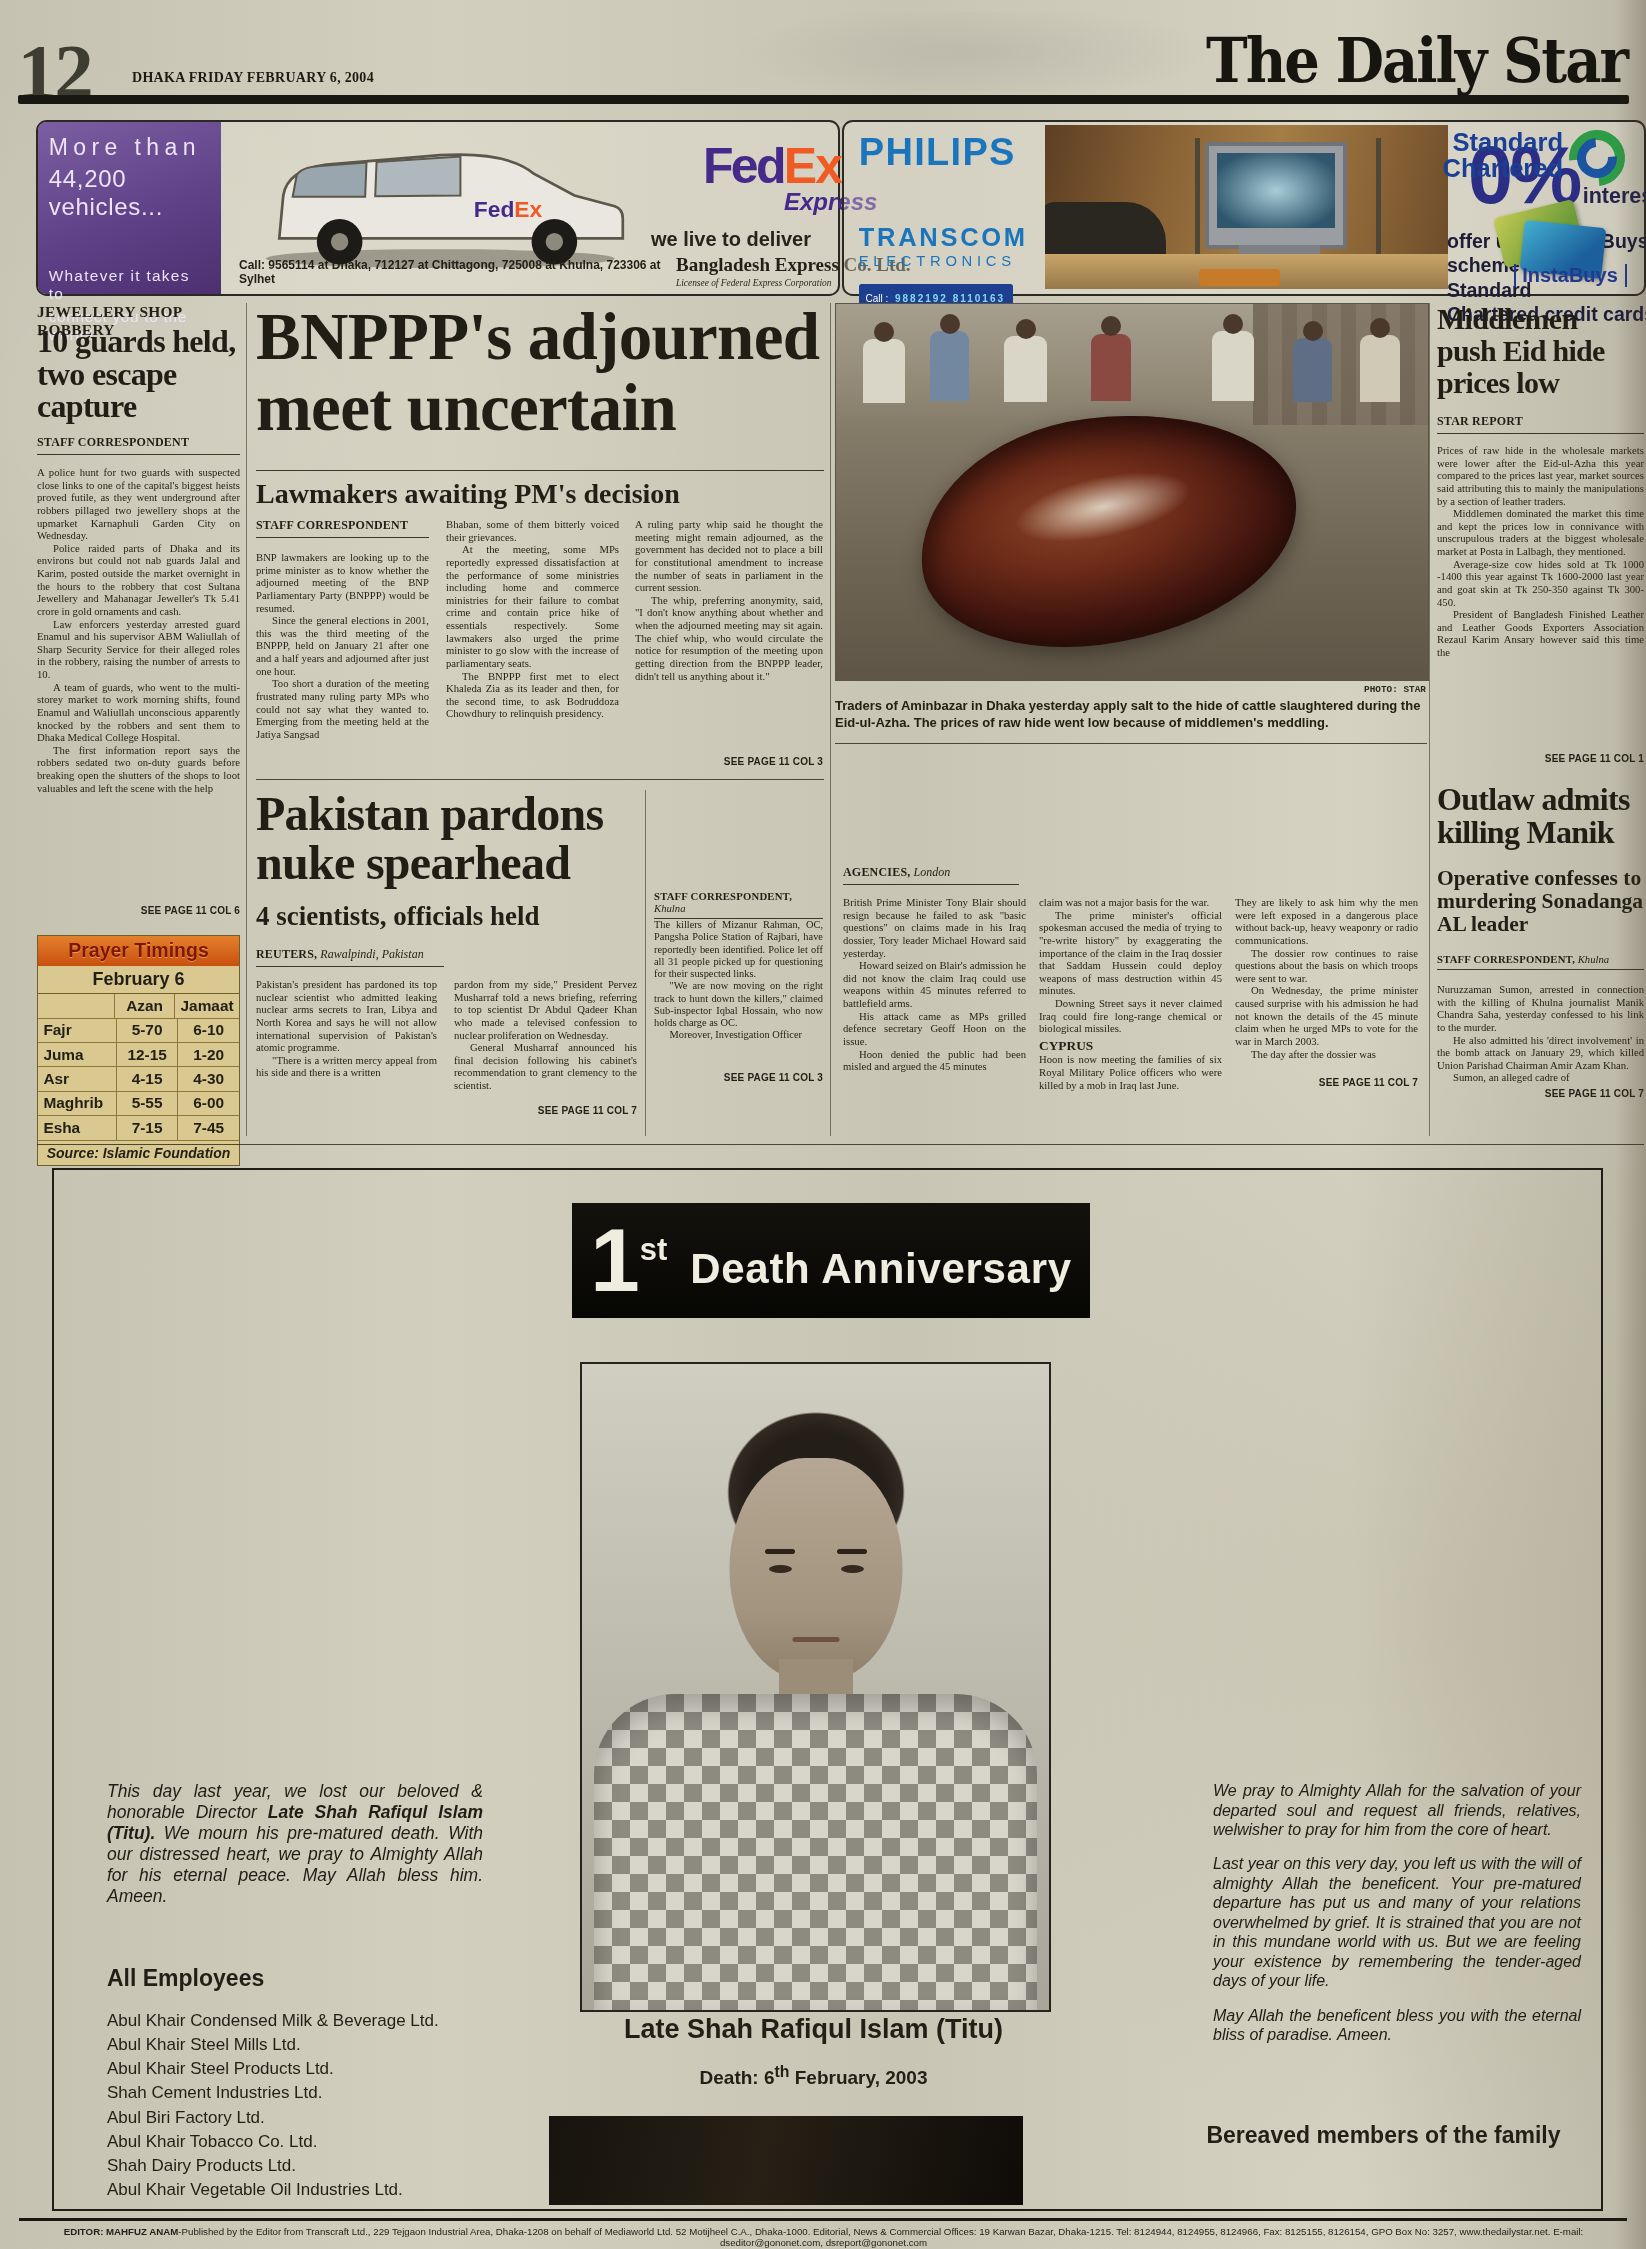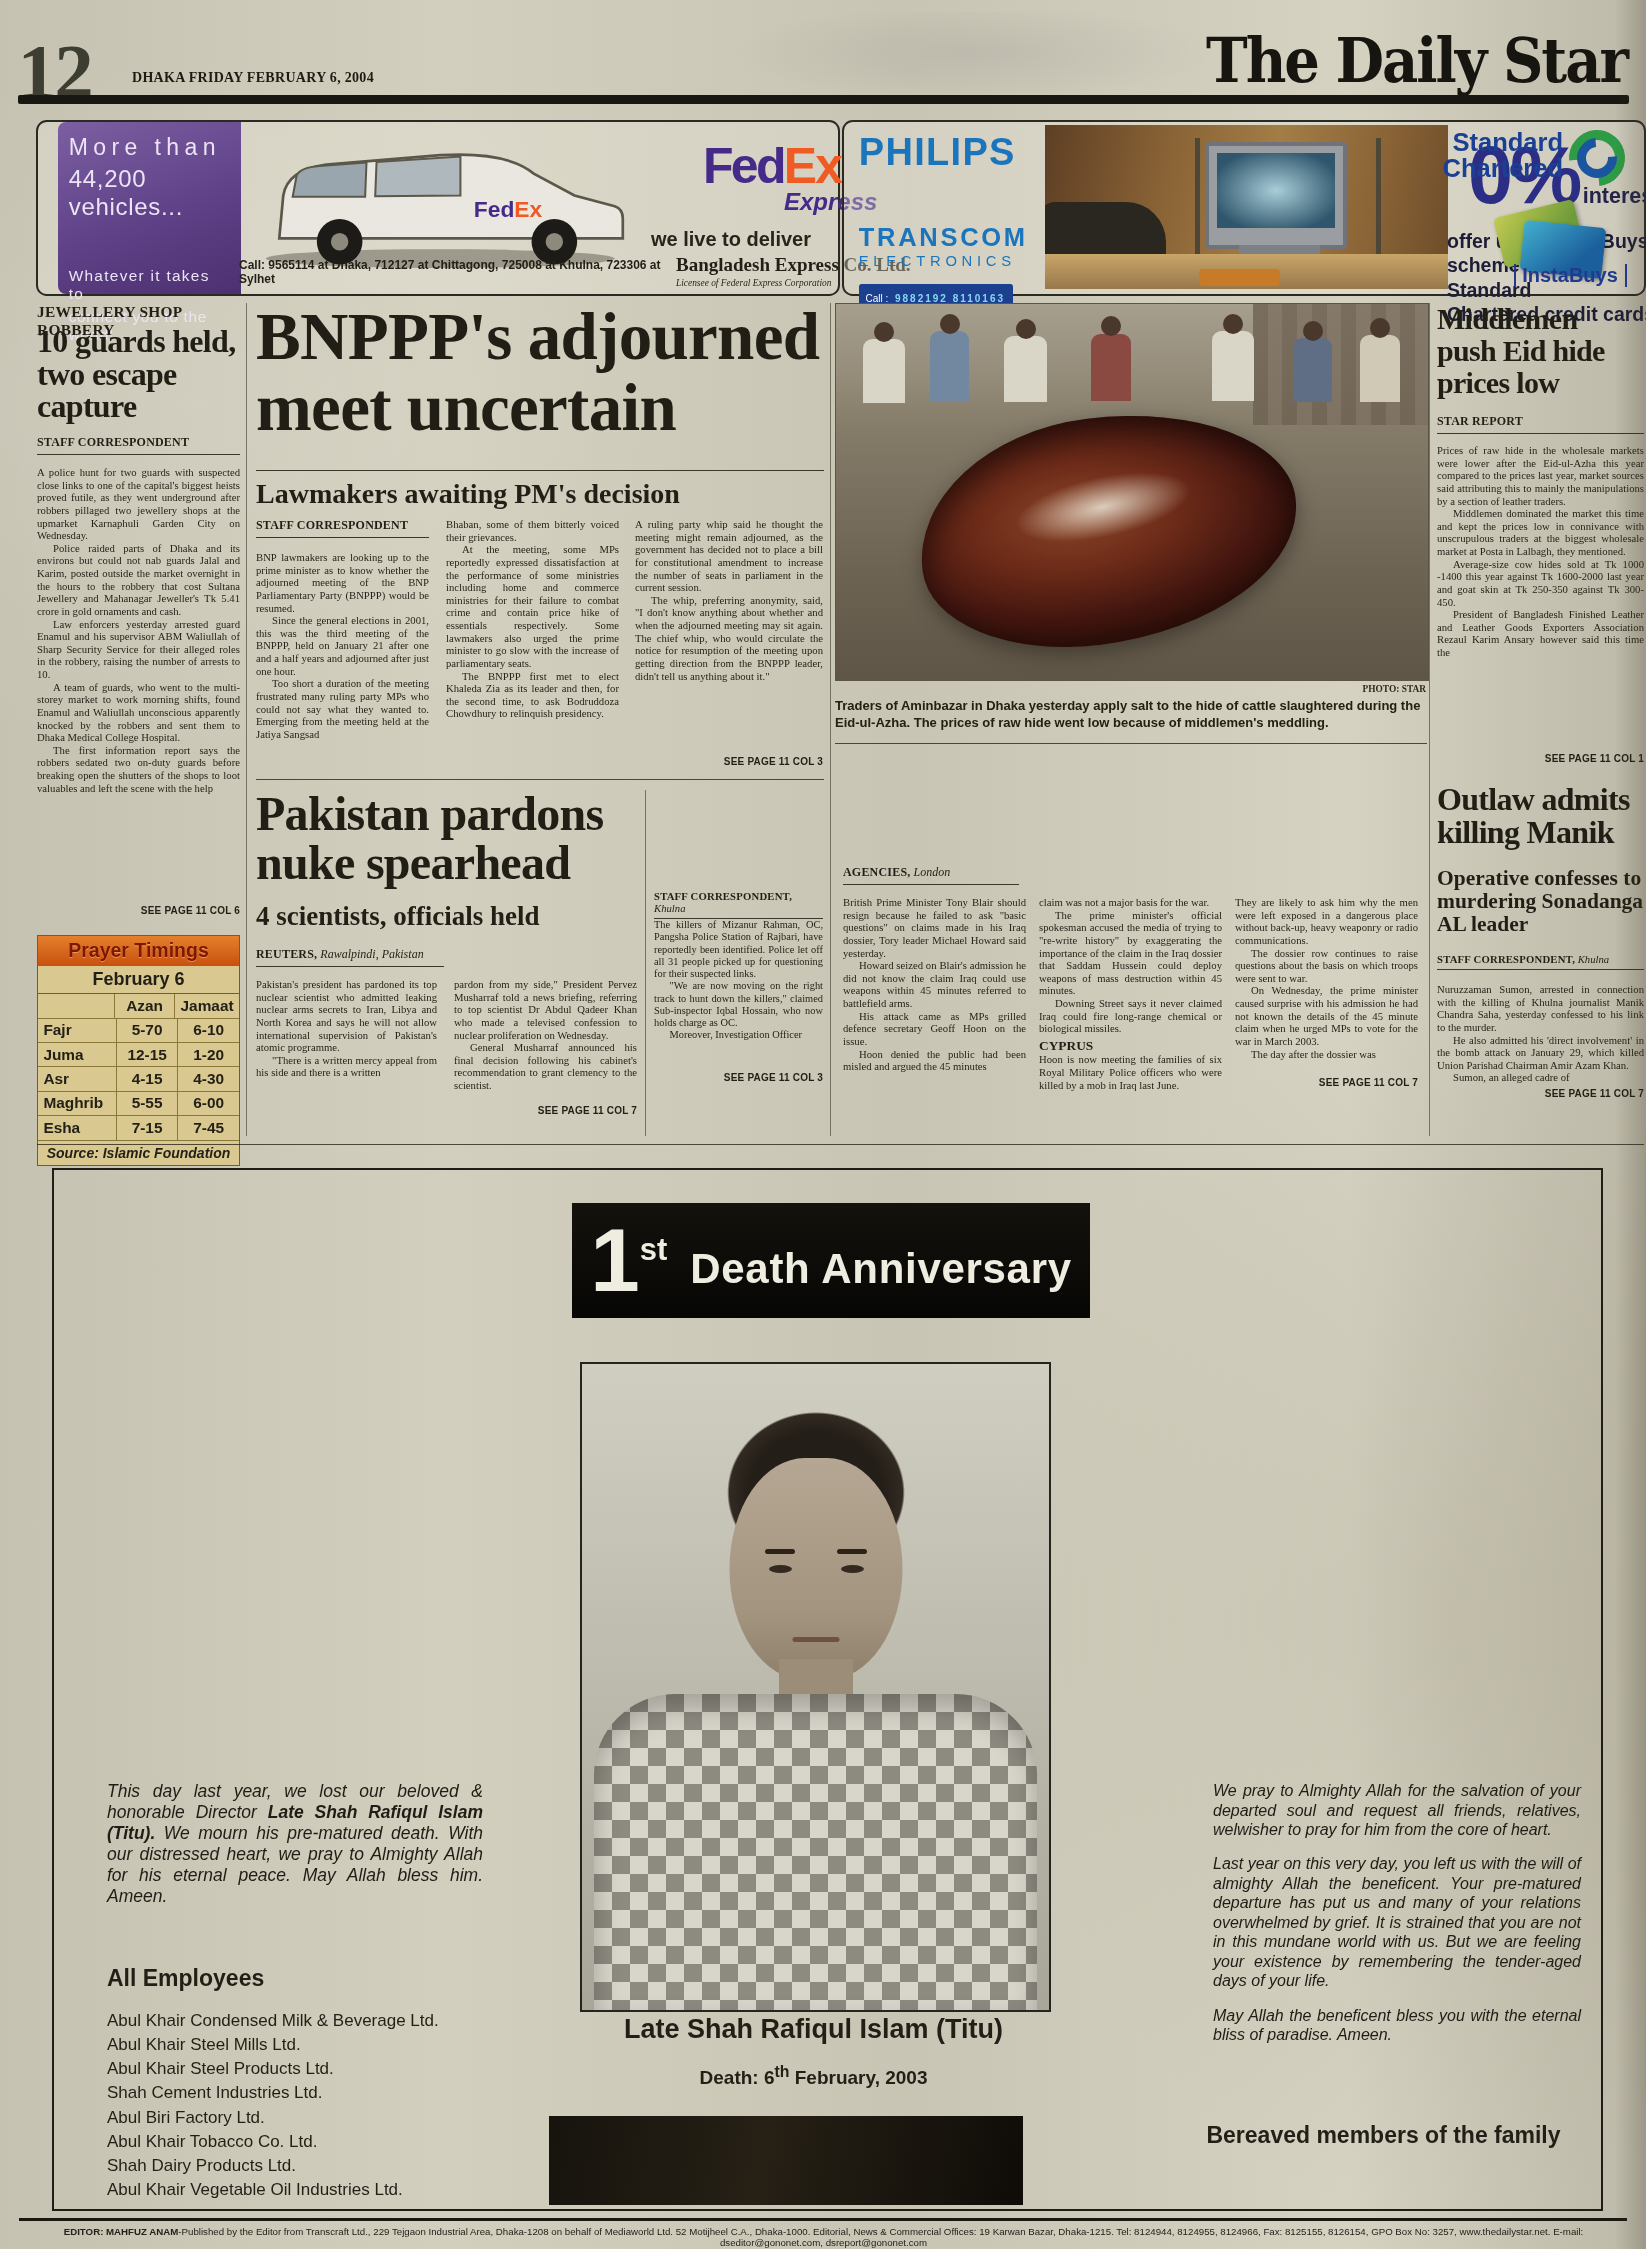--- a/index.html
+++ b/index.html
@@ -30,21 +30,21 @@
       letter-spacing:-2px;color:#171510;transform:scaleY(1.1);transform-origin:top right;}
   #toprule{left:17.5px;right:17.5px;top:95px;height:9.4px;background:#181711;border-radius:2px;}
   #ghost{left:705px;top:12px;width:537px;height:81px;pointer-events:none;
       background:radial-gradient(60% 80% at 50% 50%, rgba(70,70,90,.10), transparent 75%);}
   
   .adbox{top:120px;height:172px;border:2px solid #2b2a22;border-radius:10.7px;background:rgba(236,233,220,.35);}
   #fedexad{left:36px;width:800px;}
   #rightad{left:842px;width:800px;}
   #fxpanel{left:0;top:0;bottom:0;width:183px;border-radius:8px 0 0 8px;
       background:linear-gradient(160deg,#7c5fa2 0%,#5e4187 55%,#4c3070 100%);
-      color:#ece4f4;font-family:"Liberation Sans",sans-serif;padding:12px 10.7px;box-sizing:border-box;margin-left:20px;}
+      color:#ece4f4;font-family:"Liberation Sans",sans-serif;padding:12px 10.7px;box-sizing:border-box;}
   #fxpanel .l1{font-size:23px;letter-spacing:5.4px;}
   #fxpanel .l2{font-size:24px;letter-spacing:0.7px;margin-top:4px;}
   #fxpanel .l3{font-size:15.4px;letter-spacing:1.3px;margin-top:46px;}
   #fxpanel .l4{font-size:15.4px;letter-spacing:0.7px;margin-top:5.4px;}
   #fxcall{left:201px;bottom:8px;width:430px;font-family:"Liberation Sans",sans-serif;font-weight:bold;font-size:12px;}
   #fxlogo{left:665px;top:14.8px;width:262px;font-family:"Liberation Sans",sans-serif;}
   #fxlogo .fed{font-size:50px;font-weight:bold;color:#452a8a;letter-spacing:-2.7px;}
   #fxlogo .ex{font-size:50px;font-weight:bold;color:#ef5b23;letter-spacing:-2px;}
   #fxlogo .express{font-size:24px;font-weight:bold;font-style:italic;color:#452a8a;margin-left:81px;margin-top:-6.7px;}
   #fxco{left:638px;top:132px;width:289px;font-size:19px;font-weight:bold;font-family:"Liberation Serif",serif;}
@@ -87,21 +87,21 @@
   .person{position:absolute;border-radius:9.4px 9.4px 0 0;}
   .person span{position:absolute;left:50%;top:-17.5px;transform:translateX(-50%);width:20px;height:20px;border-radius:50%;background:#4a382c;}
   #newsphoto .shed{position:absolute;right:0;top:0;width:175px;height:121px;
       background:repeating-linear-gradient(90deg,#6d6152 0 14.8px,#7c7060 14.8px 29.5px);opacity:.8;}
   #hide{position:absolute;left:14%;top:30%;width:64%;height:60%;transform:rotate(-7deg);
       border-radius:48% 52% 56% 44% / 58% 46% 54% 42%;
       background:radial-gradient(62% 55% at 42% 42%, #8a4427 0%, #6b2a18 45%, #451710 80%, #32100a 100%);
       box-shadow:inset 0 9.4px 34px rgba(0,0,0,.55), 0 6.7px 20px rgba(0,0,0,.35);}
   #salt{position:absolute;left:30%;top:46%;width:30%;height:16%;transform:rotate(-12deg);border-radius:50%;
       background:radial-gradient(closest-side,rgba(235,230,214,.85),rgba(235,230,214,0));}
-  #photocredit{left:835px;top:684px;width:591px;text-align:right;font-family:Liberation Serif, serif;font-weight:bold;font-size:9.4px;color:#2c2a20;}
+  #photocredit{left:835px;top:684px;width:591px;text-align:right;font-family:Liberation Mono, monospace;font-weight:bold;font-size:9.4px;color:#2c2a20;}
   #caption{left:835px;top:698px;width:591px;font-family:"Liberation Sans",sans-serif;font-weight:bold;font-size:13px;line-height:1.3;color:#23210f;}
   
   #prayer{left:37px;top:935px;width:201px;border:1.3px solid #6f5f2b;background:#d9c88f;font-family:"Liberation Sans",sans-serif;}
   #prayer .bar{height:29.5px;background:linear-gradient(#e4802c,#c9500f);display:flex;align-items:center;justify-content:center;
       font-weight:bold;font-size:19.5px;color:#7e1600;text-shadow:0 0.7px 0 rgba(255,235,160,.4);}
   #prayer .date{font-weight:bold;font-size:18px;text-align:center;padding:3.4px 0;border-bottom:1.3px solid #6f5f2b;}
   .prow{display:grid;grid-template-columns:1.2fr .95fr .95fr;border-bottom:1px solid #8a7839;}
   .prow span{padding:2.7px 5.4px;font-weight:bold;font-size:15.4px;}
   .prow span + span{text-align:center;border-left:1px solid #8a7839;}
   #prayer .hdr .prow span{font-size:15.4px;}

